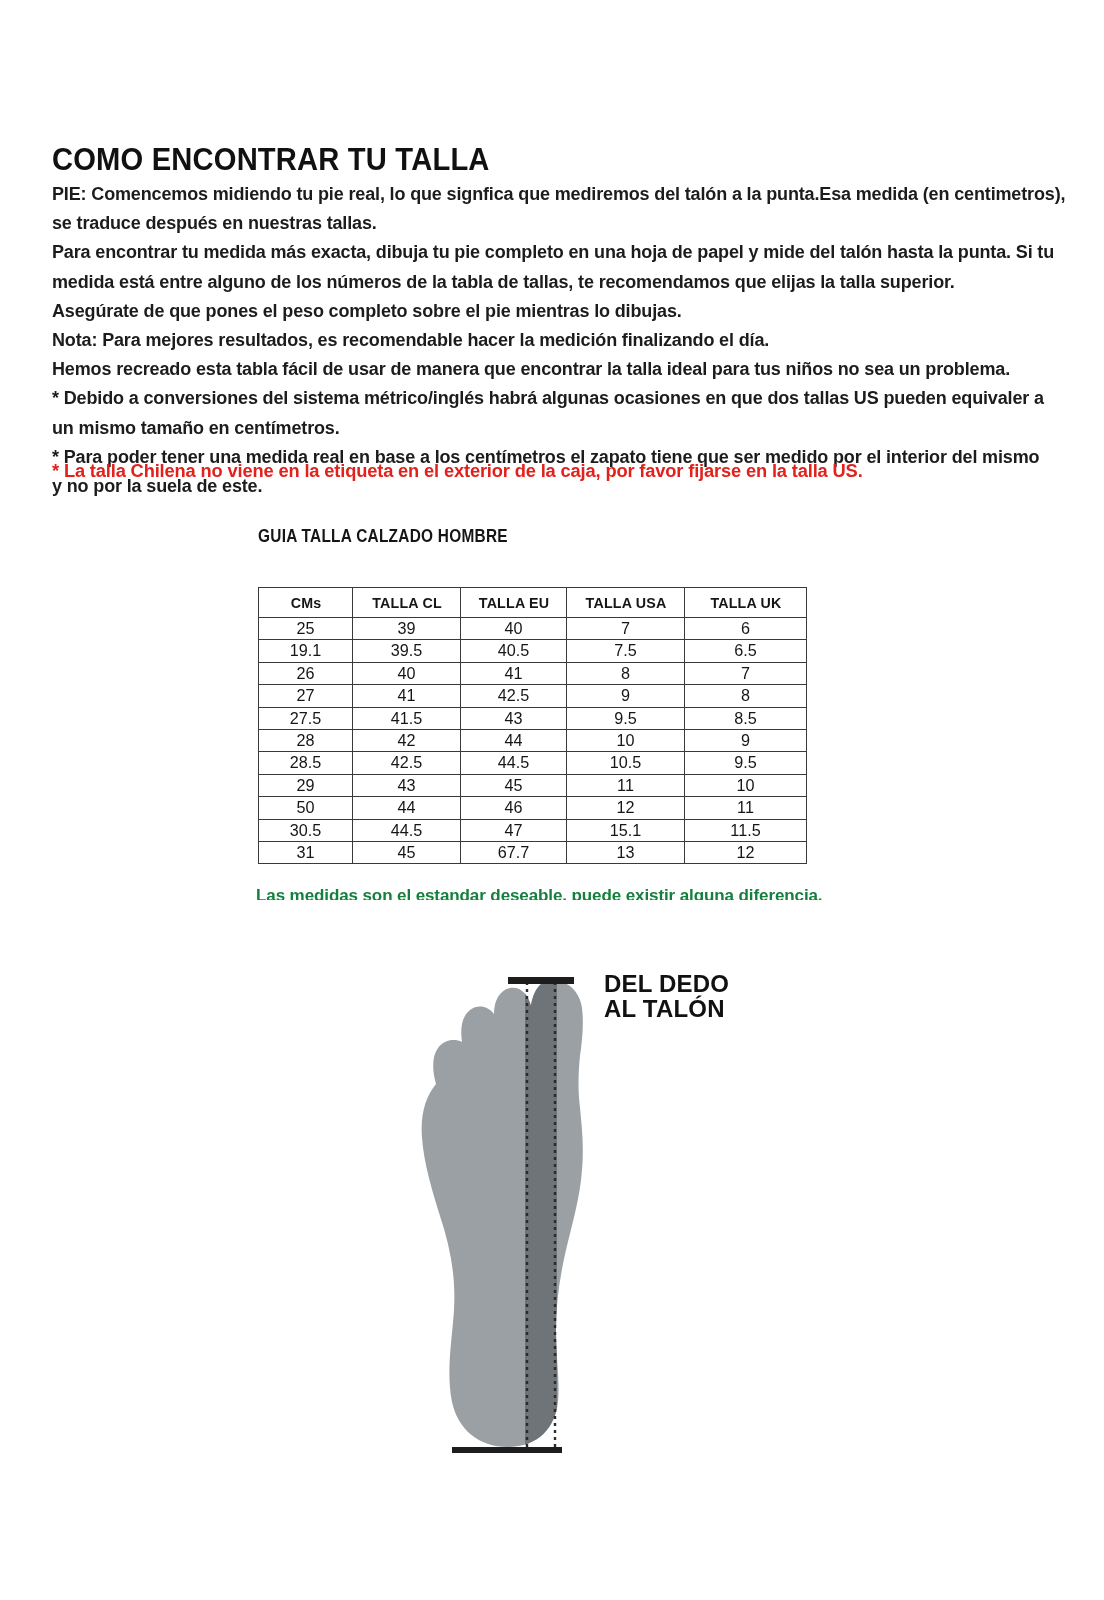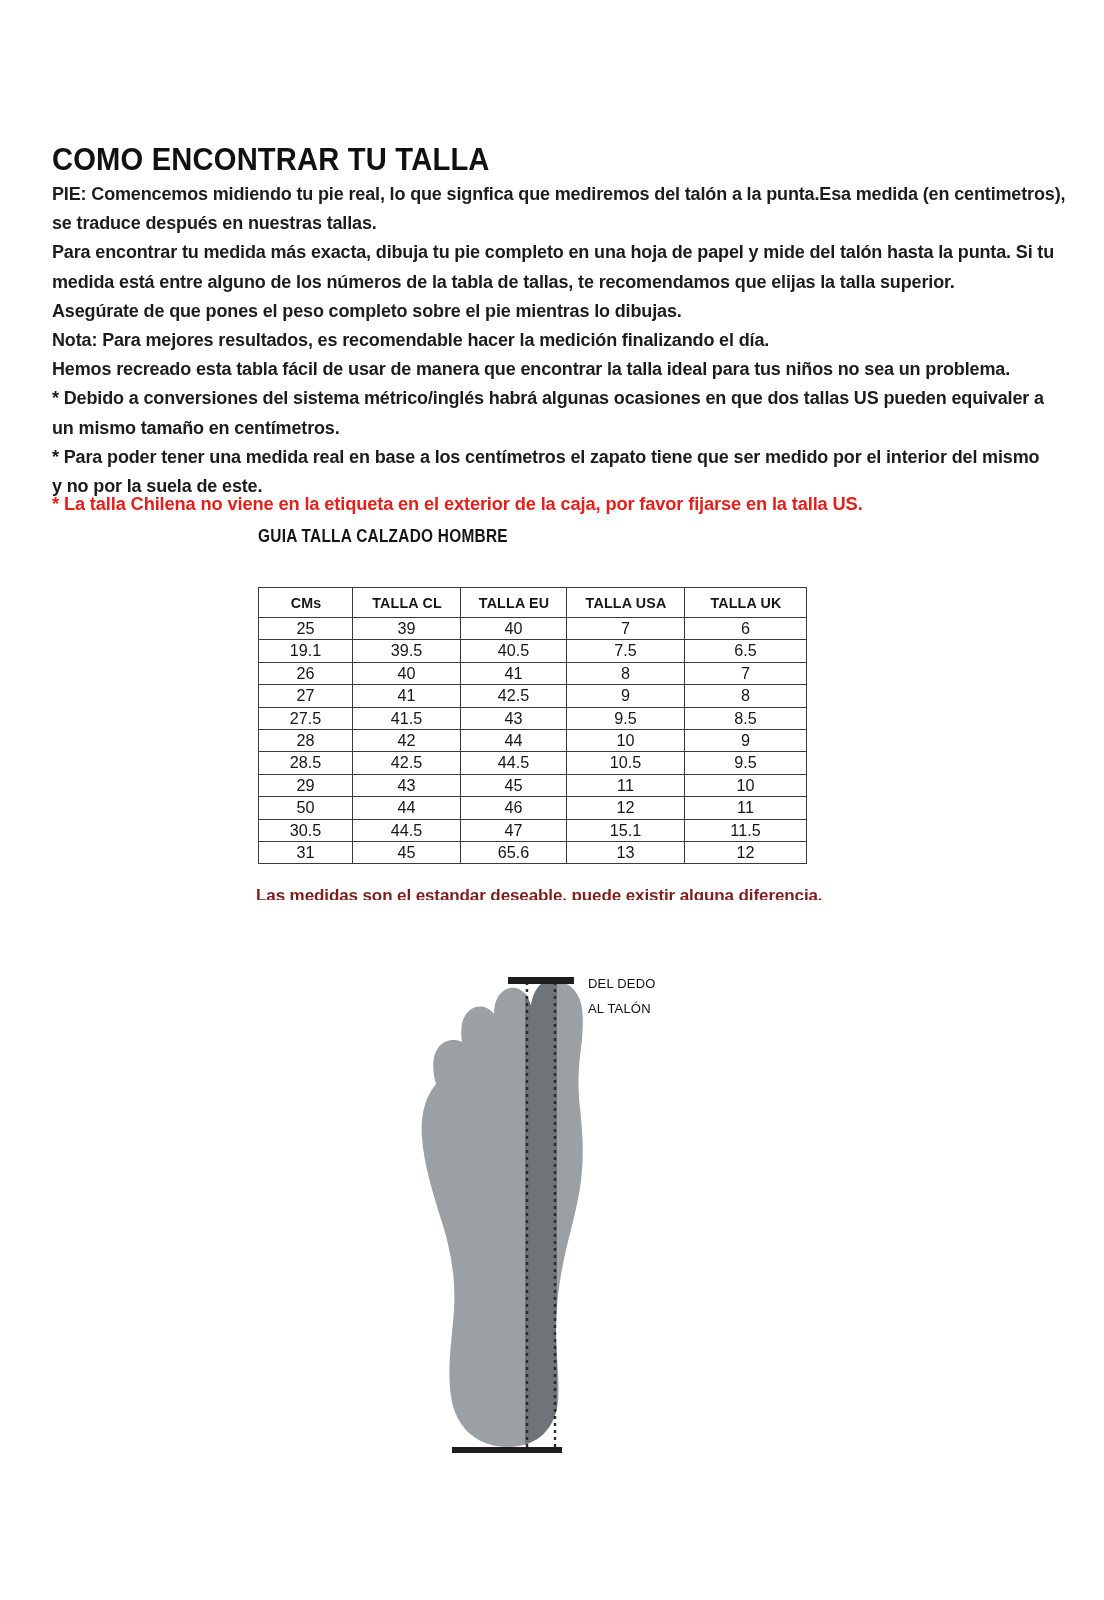--- a/index.html
+++ b/index.html
@@ -52,21 +52,21 @@
     letter-spacing: -0.15px;
     transform: scaleX(0.985);
     transform-origin: left center;
     white-space: nowrap;
   }
 
   
   .red-note {
     position: absolute;
     left: 52px;
-    top: 493px;
+    top: 460px;
     font-size: 18.3px;
     font-weight: 600;
     letter-spacing: -0.15px;
     color: #e2211c;
     white-space: nowrap;
   }
 
   
   .table-title {
     position: absolute;
@@ -124,21 +124,21 @@
     left: 256px;
     top: 887px;
     width: 640px;
     height: 13px;
     overflow: hidden;
   }
   .table-footnote {
     font-size: 17px;
     font-weight: 600;
     letter-spacing: -0.1px;
-    color: #7f1d1d;
+    color: #15803d;
     line-height: 17px;
     white-space: nowrap;
   }
 
   
   .foot-diagram {
     position: absolute;
     left: 392px;
     top: 958px;
     width: 340px;
@@ -148,24 +148,24 @@
     position: absolute;
     left: 0;
     top: 0;
     width: 340px;
     height: 520px;
     display: block;
   }
 
   .measure-label {
     position: absolute;
-    left: 196px;
+    left: 212px;
     top: 13px;
-    font-size: 13px;
-    font-weight: 400;
+    font-size: 24px;
+    font-weight: 700;
     line-height: 25px;
     letter-spacing: 0.2px;
     color: #111111;
     white-space: nowrap;
   }
 </style>
 </head>
 <body>
 
 <div id="page">
@@ -274,21 +274,21 @@
         <tr>
           <td>30.5</td>
           <td>44.5</td>
           <td>47</td>
           <td>15.1</td>
           <td>11.5</td>
         </tr>
         <tr>
           <td>31</td>
           <td>45</td>
-          <td>65.6</td>
+          <td>67.7</td>
           <td>13</td>
           <td>12</td>
         </tr>
       </tbody>
   </table>
 
   <div class="table-footnote-wrap">
     <div class="table-footnote">Las medidas son el estandar deseable, puede existir alguna diferencia.</div>
   </div>
 

